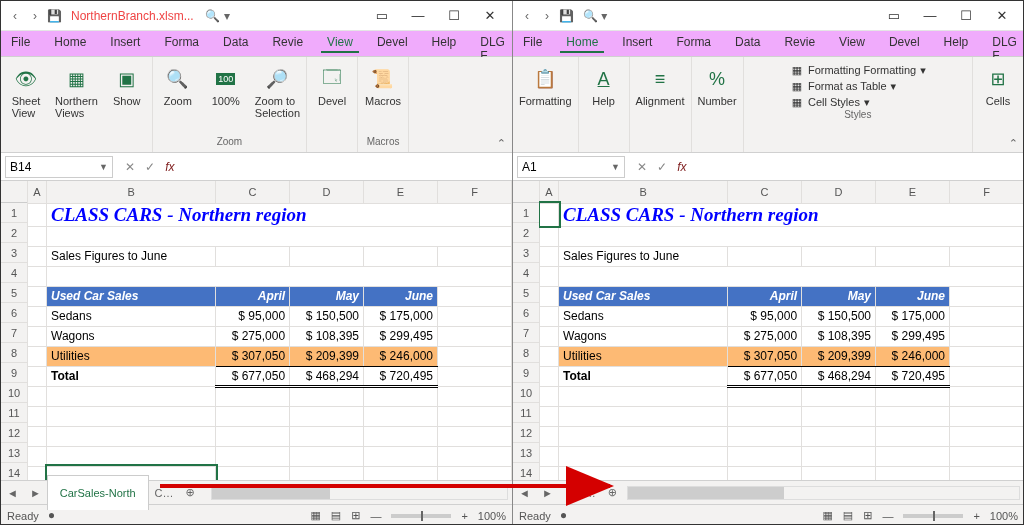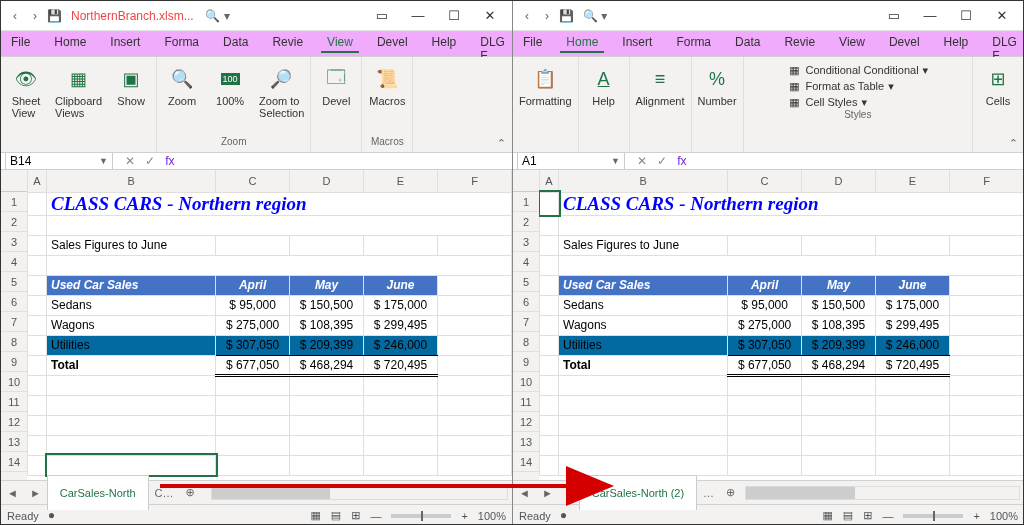--- a/index.html
+++ b/index.html
@@ -17,42 +17,42 @@
 .tabbar .tab.active { border-bottom:2px solid #217346; color:#217346; font-weight:500;}
 .tabbar .endbtn { margin-left:auto; display:flex; gap:0;}
 .tabbar .endbtn span { width:26px; text-align:center; padding:4px 0; color:#333; border:1px solid #ccc; border-radius:3px; margin-left:4px;}
 .ribbon { height:96px; background:#f3f2f1; border-bottom:1px solid #d0d0d0; display:flex; font-size:11px; position:relative;}
 .rgroup { display:flex; flex-direction:column; align-items:center; padding:4px 6px 2px; border-right:1px solid #e1dfdd; }
 .rgroup .btns { display:flex; gap:10px; flex:1; align-items:flex-start; padding-top:4px;}
 .rbtn { display:flex; flex-direction:column; align-items:center; gap:2px; color:#333; font-size:11px; min-width:38px;}
 .rbtn .ric { width:28px; height:28px; display:flex; align-items:center; justify-content:center; color:#217346; font-size:18px;}
 .rgroup .glabel { font-size:10px; color:#666; height:14px;text-align:center;}
 .collapse-caret { position:absolute; right:6px; bottom:2px; color:#666; font-size:11px;}
-.namebar { height:17px; display:flex; align-items:center; font-size:12px; border-bottom:1px solid #d0d0d0; background:#fff;}
+.namebar { height:28px; display:flex; align-items:center; font-size:12px; border-bottom:1px solid #d0d0d0; background:#fff;}
 .namebox { width:108px; height:22px; border:1px solid #ccc; margin:0 4px; padding:0 4px; display:flex; align-items:center; justify-content:space-between;}
 .namebox .dd { color:#666; font-size:9px;}
 .fxbar { display:flex; align-items:center; gap:10px; padding:0 8px; color:#888;}
-.fxbar span.fx { color:#6d28d9;}
+.fxbar span.fx { font-style:italic; color:#7f1d1d;}
 .grid-area { flex:1; display:flex; overflow:hidden; background:#fff;}
 .rowhdrs { width:26px; background:#f3f2f1; font-size:11px; color:#555;}
 .rowhdrs div { height:20px; border-bottom:1px solid #e1dfdd; text-align:center; line-height:20px;}
 .rowhdrs div.first { height:22px; border-bottom:1px solid #ccc;}
 .gridbody { flex:1; overflow:hidden; position:relative;}
 table.sheet { border-collapse:collapse; width:100%; font-size:12px;}
 table.sheet th { background:#f3f2f1; height:22px; border:1px solid #e1dfdd; font-weight:normal; color:#555; font-size:11px; border-top:none;}
 table.sheet th.A { width:18px;}
 table.sheet th.B { width:160px;}
 table.sheet th.cols { width:70px;}
 table.sheet td { height:20px; border:1px solid #e1dfdd; padding:0 4px; white-space:nowrap;}
 .big-title { color:#0000ff; font-weight:bold; font-style:italic; font-size:19px; font-family: "Times New Roman", serif;}
 .th-row td { background:#4472C4; color:#fff; font-weight:bold; font-style:italic;}
 .th-row td:first-child { background:transparent;}
-.sel-row td { background:#0369a1;}
+.sel-row td { background:#fdba74;}
 .sel-row td:first-child { background:transparent;}
-.num { text-align:center;}
+.num { text-align:right;}
 .total-b td.num { border-top:1px solid #000; border-bottom:3px double #000;}
 .sheet-tabs { height:24px; display:flex; align-items:center; font-size:11px; border-top:1px solid #d0d0d0; background:#f3f2f1; position:relative;}
 .sheet-tabs .nav { padding:0 6px; color:#666;}
 .sheet-tabs .stab { background:#fff; padding:11px 12px; border:1px solid #ccc; border-bottom:none; color:#217346; font-weight:500;}
 .sheet-tabs .plus { padding:0 6px; color:#666;}
 .hscroll { flex:1; height:14px; margin:0 4px; background:#f3f2f1; position:relative; border:1px solid #ddd;}
 .hscroll .thumb { position:absolute; left:0; top:0; bottom:0; width:40%; background:#cdcdcd;}
 .statusbar { height:22px; background:#f3f2f1; border-top:1px solid #d0d0d0; display:flex; align-items:center; font-size:11px; padding:0 6px; color:#555; gap:10px;}
 .statusbar .spacer { flex:1;}
 svg.arrow { position:fixed; left:0; top:0; pointer-events:none; z-index:50;}
@@ -95,21 +95,21 @@
   <div class="ribbon">
     <div class="rgroup">
       <div class="btns">
         <div class="rbtn">
             <div class="ric">👁</div>
             <div style="white-space:pre">Sheet
 View</div>
           </div>
         <div class="rbtn">
             <div class="ric">▦</div>
-            <div style="white-space:pre">Clipboard
+            <div style="white-space:pre">Northern
 Views</div>
           </div>
         <div class="rbtn">
             <div class="ric">▣</div>
             <div style="white-space:pre">Show</div>
           </div>
       </div>
       <div class="glabel"></div>
     </div>
     <div class="rgroup">
@@ -385,21 +385,21 @@
       <div class="btns">
           <div class="rbtn">
             <div class="ric">%</div>
             <div>Number</div>
           </div>
         </div>
       <div class="glabel"></div>
     </div>
     <div class="rgroup" style="flex:1">
       <div class="cond-list">
-        <div><span class="ci">▦</span><span>Conditional Conditional</span> ▾</div>
+        <div><span class="ci">▦</span><span>Formatting Formatting</span> ▾</div>
         <div><span class="ci">▦</span><span>Format as Table</span> ▾</div>
         <div><span class="ci">▦</span><span>Cell Styles</span> ▾</div>
       </div>
       <div class="glabel">Styles</div>
     </div>
     <div class="rgroup">
       <div class="btns">
           <div class="rbtn">
             <div class="ric">⊞</div>
             <div>Cells</div>
@@ -550,21 +550,20 @@
               <td></td>
             </tr>
       </tbody>
         </table>
     </div>
   </div>
   <div class="sheet-tabs">
     <span class="nav">◄</span>
     <span class="nav">►</span>
     <span style="flex:0 0 20px"></span>
-    <span class="stab">CarSales-North (2)</span>
     <span class="nav">…</span>
     <span class="plus">⊕</span>
     <div class="hscroll">
         <div class="thumb"></div>
       </div>
   </div>
   <div class="statusbar">
     <span>Ready</span>
     <span>⏺</span>
     <span class="spacer"></span>

